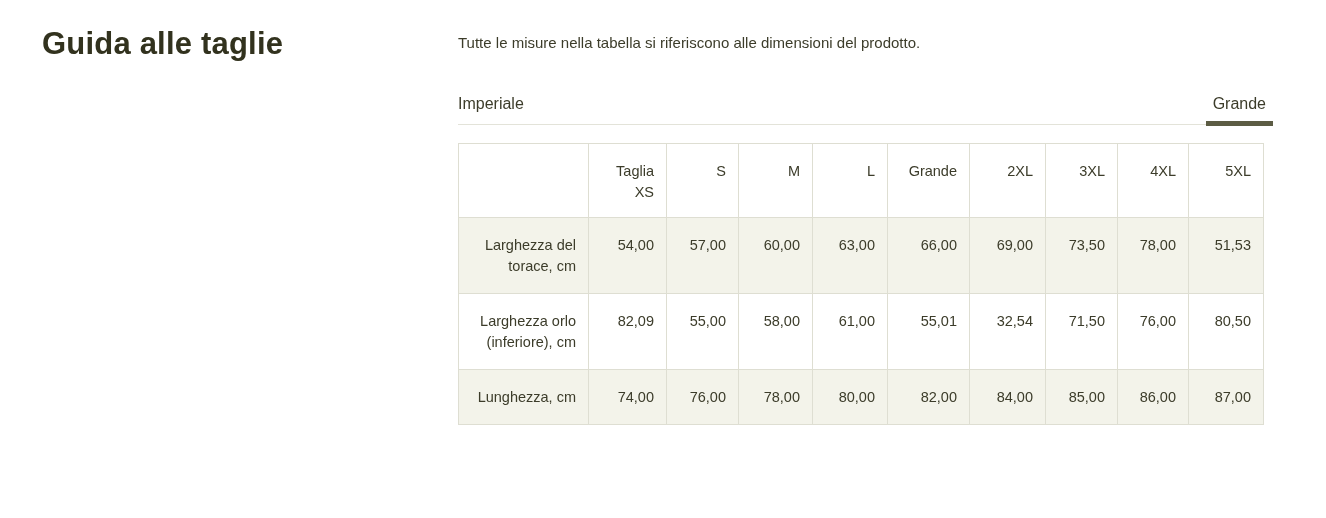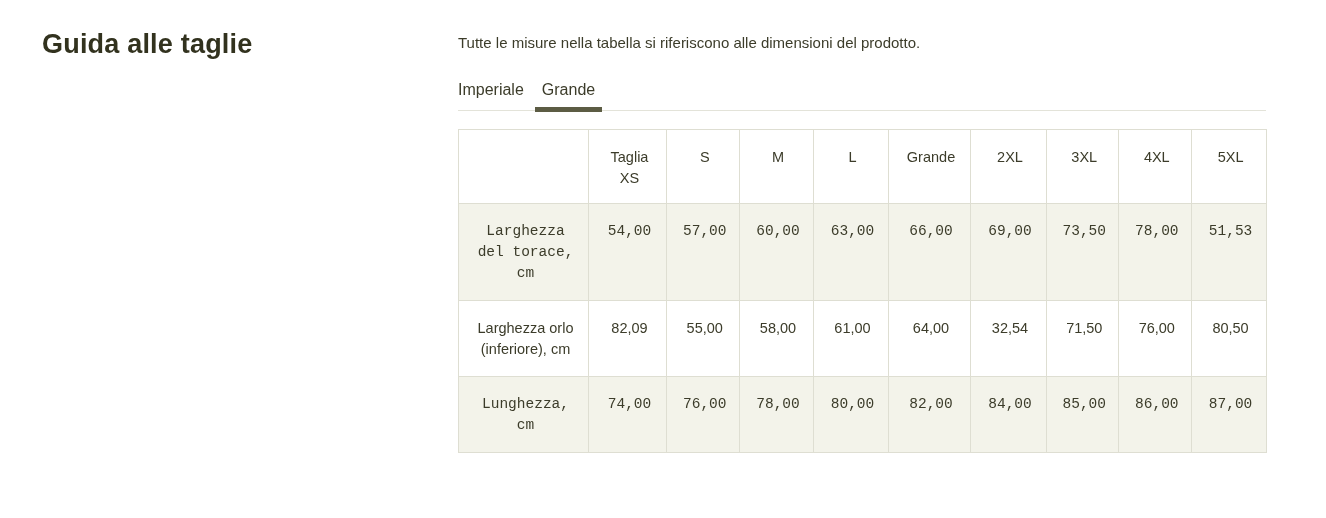--- a/index.html
+++ b/index.html
@@ -17,42 +17,43 @@
     padding: 28px 0 0 42px;
     background: #ffffff;
     overflow: hidden;
   }
   .left-col {
     width: 416px;
     flex: 0 0 416px;
   }
   .page-title {
     margin: 0;
-    font-size: 27px;
+    font-size: 31px;
     line-height: 32px;
     font-weight: 700;
     letter-spacing: 0.2px;
     color: #32321e;
   }
   .right-col {
     width: 810px;
     flex: 0 0 810px;
   }
   .measure-note {
     margin: 4px 0 0 0;
     font-size: 15px;
     line-height: 21px;
     color: #3c3c2a;
   }
   .tabbar {
-    margin-top: 27px;
+    margin-top: 41px;
     display: flex;
-    gap: 18px;
+    gap: 3px;
     border-bottom: 1px solid #e3e3d9;
     width: 808px;
+    justify-content: space-between;
   }
   .tab {
     position: relative;
     font-size: 16px;
     line-height: 20px;
     color: #3c3c2a;
     padding-bottom: 10px;
     cursor: pointer;
   }
   .tab.active::after {
@@ -67,29 +68,28 @@
   .size-table {
     margin-top: 18px;
     border-collapse: collapse;
     table-layout: fixed;
     font-size: 14.5px;
     color: #3c3c2a;
   }
   .size-table th, .size-table td {
     border: 1px solid #deded2;
     vertical-align: top;
-    text-align: center;
+    text-align: right;
     font-weight: 400;
     padding: 17px 12px 16px 16px;
     line-height: 21px;
     background: #ffffff;
   }
   .size-table tr.alt th, .size-table tr.alt td {
     background: #f3f3ea;
-    font-family: Liberation Mono, monospace;
   }
   .size-table thead th {
     padding-bottom: 14px;
   }
   .size-table thead tr th:first-child {
     
   }
 </style>
 </head>
 <body>
@@ -143,21 +143,21 @@
             <td>73,50</td>
             <td>78,00</td>
             <td>51,53</td>
           </tr>
           <tr>
             <th>Larghezza orlo (inferiore), cm</th>
             <td>82,09</td>
             <td>55,00</td>
             <td>58,00</td>
             <td>61,00</td>
-            <td>64,00</td>
+            <td>55,01</td>
             <td>32,54</td>
             <td>71,50</td>
             <td>76,00</td>
             <td>80,50</td>
           </tr>
           <tr class="alt">
             <th>Lunghezza, cm</th>
             <td>74,00</td>
             <td>76,00</td>
             <td>78,00</td>

